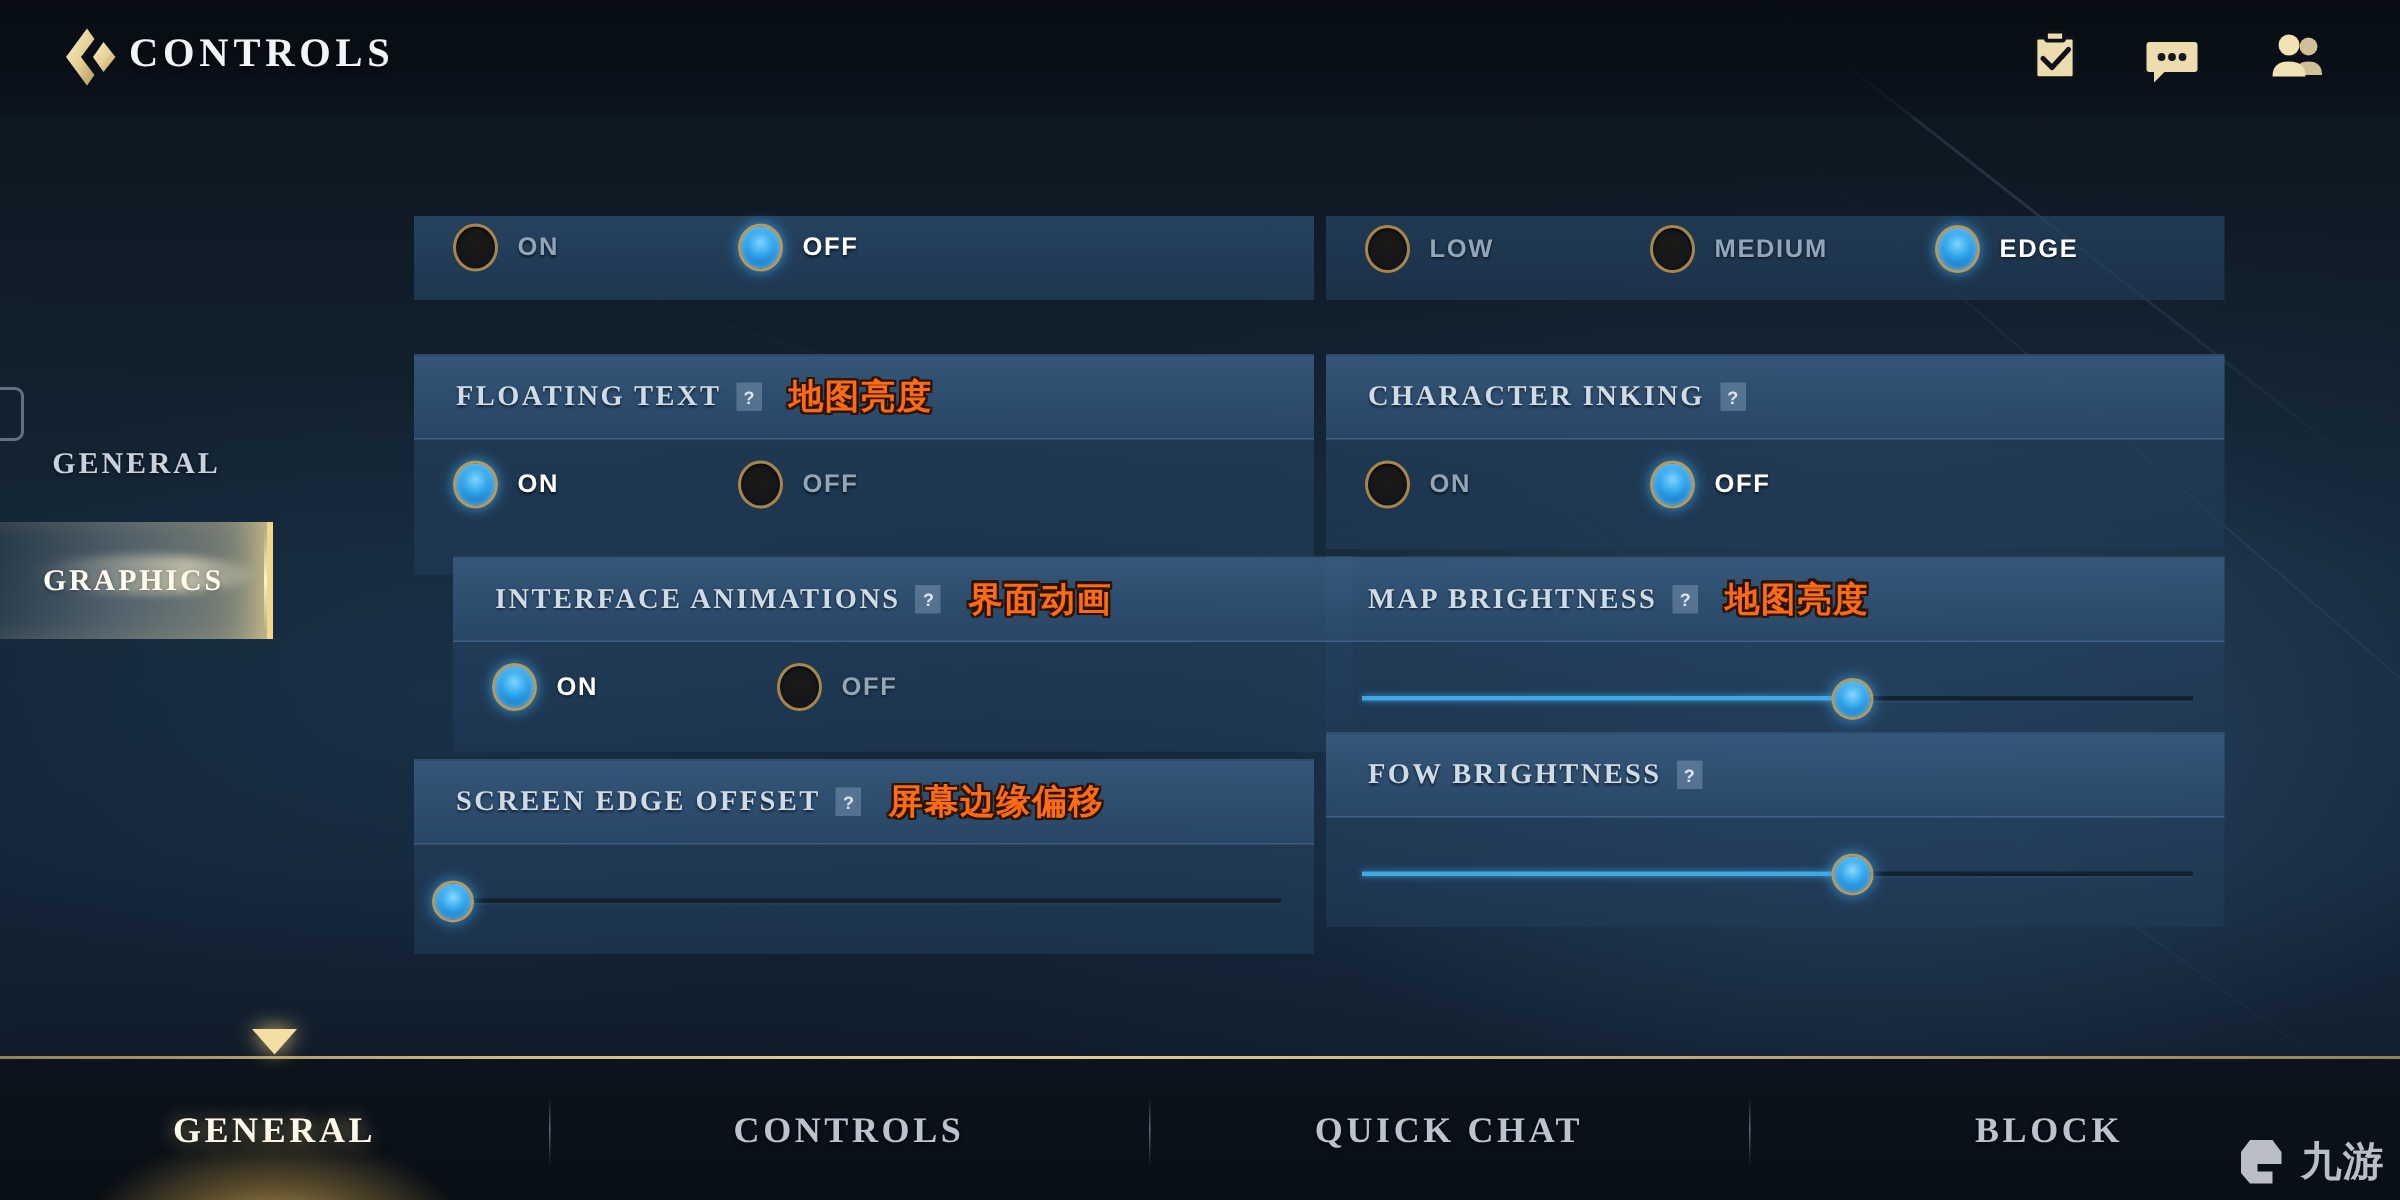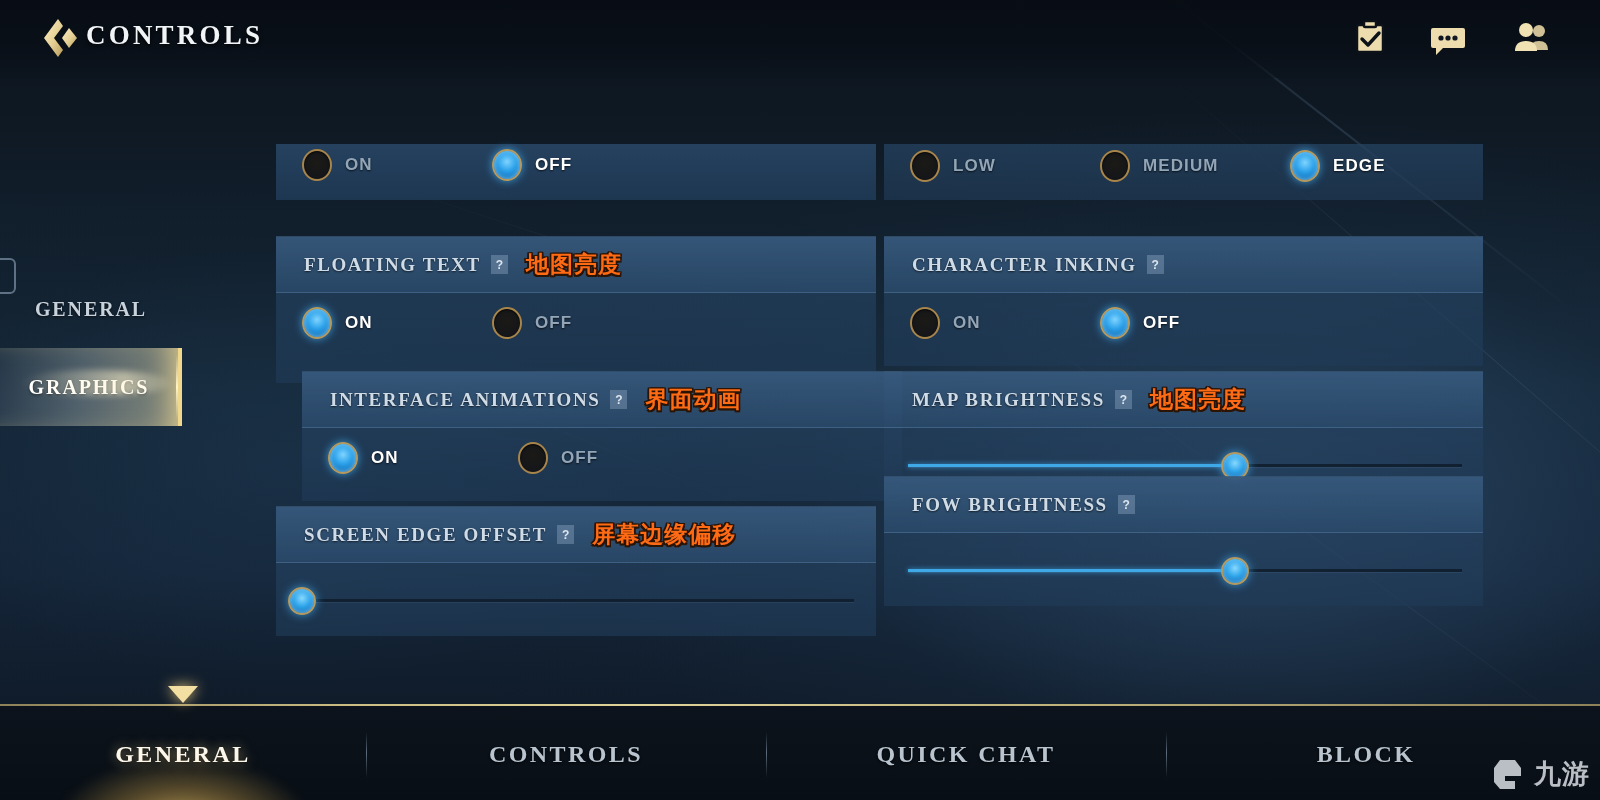--- a/index.html
+++ b/index.html
@@ -433,21 +433,21 @@
       </div>
       <div class="panel-body">
         <div class="slider" style="left:26px; width:552px;">
           <div class="slider-track"></div>
           <div class="slider-fill" style="width: 0%;"></div>
           <div class="slider-knob" style="left: 0%;"></div>
         </div>
       </div>
     </div>
 
-    <div class="panel" style="left:884px; top:476px; width:599px; height:130px;">
+    <div class="panel" style="left:884px; top:488px; width:599px; height:130px;">
       <div class="panel-head">
         <span class="panel-title">FOW BRIGHTNESS</span>
         <span class="help-badge">?</span>
       </div>
       <div class="panel-body">
         <div class="slider" style="left:24px; width:554px;">
           <div class="slider-track"></div>
           <div class="slider-fill" style="width: 59%;"></div>
           <div class="slider-knob" style="left: 59%;"></div>
         </div>

